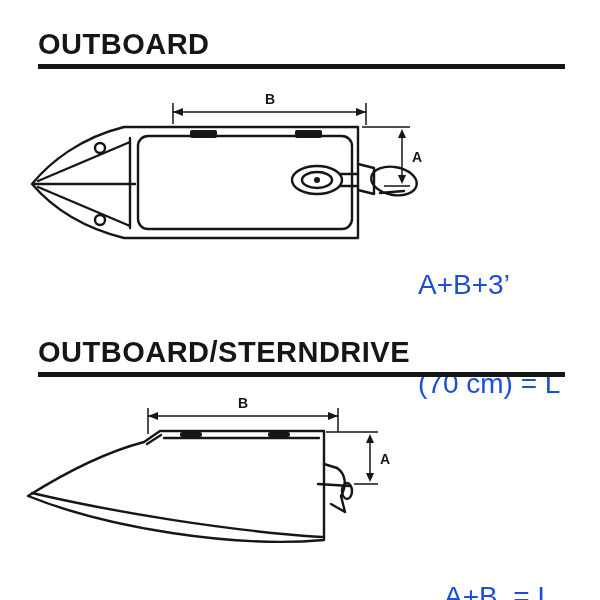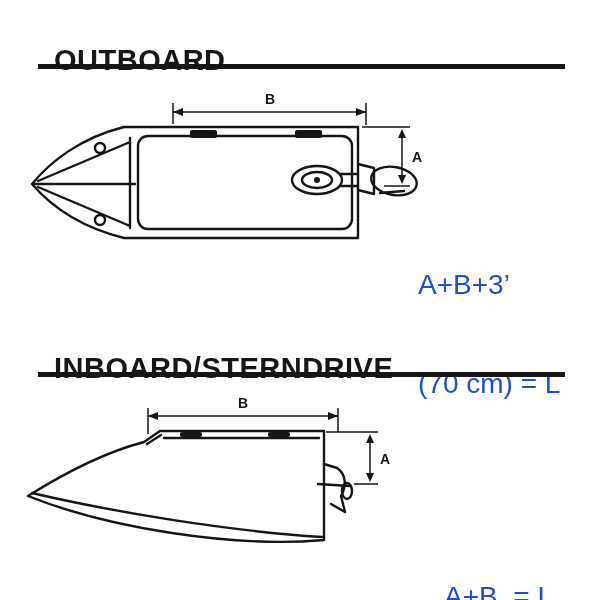--- a/index.html
+++ b/index.html
@@ -1,17 +1,17 @@
 <!DOCTYPE html>
 <html><head>
 <meta charset="utf-8">
 <style>
   html,body{margin:0;padding:0;background:#ffffff;}
   .page{position:relative;width:600px;height:600px;background:#ffffff;font-family:"Liberation Sans",sans-serif;overflow:hidden;}
-  .heading{position:absolute;left:38px;margin:16px;font-size:29px;font-weight:700;color:#161616;letter-spacing:.5px;}
+  .heading{position:absolute;left:38px;margin:0;font-size:29px;font-weight:700;color:#161616;letter-spacing:.5px;}
   #heading-outboard{top:28px;}
   #heading-inboard{top:336px;}
   .rule{position:absolute;left:38px;width:527px;height:5px;background:#161616;}
   #rule-outboard{top:64px;}
   #rule-inboard{top:372px;}
   .diagram{position:absolute;}
   #diagram-outboard{left:18px;top:78px;}
   #diagram-inboard{left:18px;top:388px;}
   .formula{position:absolute;color:#1d4ed8;font-size:28px;line-height:1.18;white-space:pre;}
   #formula-outboard{left:418px;top:202px;}
@@ -63,21 +63,21 @@
       <polygon fill="#161616" points="384,106 380,97 388,97"></polygon>
       <text x="394" y="84" font-size="14" font-weight="bold" fill="#161616">A</text>
     </g>
   </svg>
 
   <div class="formula" id="formula-outboard">
     <div>A+B+3’</div>
     <div>(70 cm) = L</div>
   </div>
 
-  <h2 class="heading" id="heading-inboard">INBOARD/STERNDRIVE</h2>
+  <h2 class="heading" id="heading-inboard">OUTBOARD/STERNDRIVE</h2>
   <div class="rule" id="rule-inboard"></div>
 
   <svg id="diagram-inboard" class="diagram" width="402" height="182" viewBox="0 0 402 182">
     <g stroke="#161616" fill="none" stroke-width="2.4" stroke-linecap="round" stroke-linejoin="round">
       <g>
         <path d="M10 108 C45 86 88 64 126 54 L142 43 L306 43 L306 152 C215 160 90 140 10 108 Z"></path>
         <path d="M14 105 C95 124 210 143 304 149"></path>
         <path d="M146 50 L301 50"></path>
         <path d="M129 56 L143 47"></path>
       </g>

